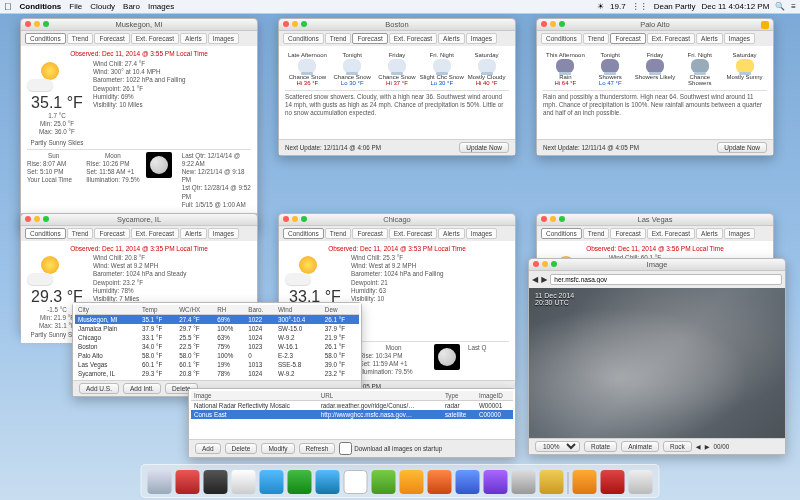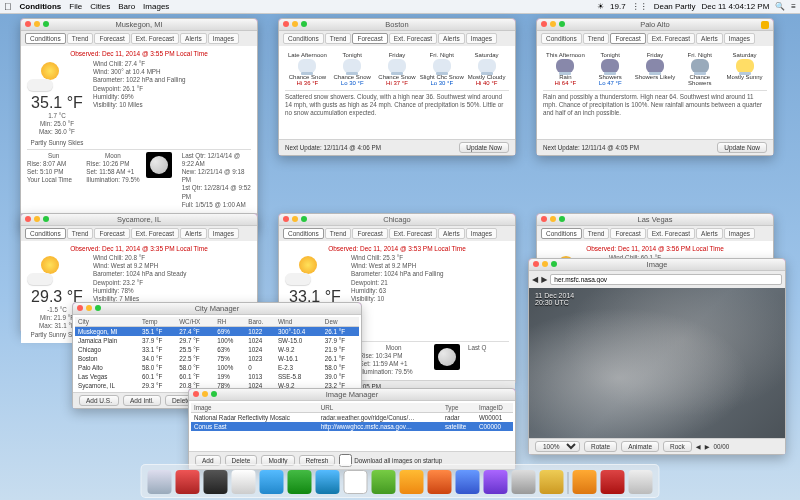--- a/index.html
+++ b/index.html
@@ -45,21 +45,21 @@
   .divider { border-top:1px solid #ddd; margin:2px 0;}
   .yellow-dot { position:absolute; right:4px; top:2px; width:8px;height:8px; background:#f5b400; border-radius:2px; }
 </style>
 </head>
 <body>
 
 <div class="menubar">
   <span class="apple"></span>
   <b>Conditions</b>
   <span>File</span>
-  <span>Cities</span>
+  <span>Cloudy</span>
   <span>Baro</span>
   <span>Images</span>
   <div class="right">
     <span>☀</span>
     <span>19.7</span>
     <span>⋮⋮</span>
     <span>Dean Partly</span>
     <span>Dec 11  4:04:12 PM</span>
     <span>🔍</span>
     <span>≡</span>
@@ -395,28 +395,20 @@
         </div>
       <div class="smalltxt">
           <div>Wind Chill: 60.1 °F</div>
           <div>Wind: South Southeast at 5.8 MPH</div>
         </div>
     </div>
   </div>
 </div>
 
 <div class="win" style="left:72px; top:302px; width:290px;">
-  <div class="titlebar">
-      <div class="traffic">
-        <div class="tl"></div>
-        <div class="tl y"></div>
-        <div class="tl g"></div>
-      </div>
-      <span>City Manager</span>
-    </div>
   <div class="body" style="padding:2px">
     <table class="tbl">
       <thead>
           <tr>
         <th>City</th>
         <th>Temp</th>
         <th>WC/HX</th>
         <th>RH</th>
         <th>Baro.</th>
         <th>Wind</th>
@@ -491,28 +483,20 @@
     </table>
   </div>
   <div class="footer" style="justify-content:flex-start;gap:4px">
     <button class="btn">Add U.S.</button>
     <button class="btn">Add Intl.</button>
     <button class="btn">Delete</button>
   </div>
 </div>
 
 <div class="win" style="left:188px; top:388px; width:328px;">
-  <div class="titlebar">
-      <div class="traffic">
-        <div class="tl"></div>
-        <div class="tl y"></div>
-        <div class="tl g"></div>
-      </div>
-      <span>Image Manager</span>
-    </div>
   <div class="body" style="padding:2px">
     <table class="tbl">
       <thead>
           <tr>
         <th>Image</th>
         <th>URL</th>
         <th>Type</th>
         <th>ImageID</th>
       </tr>
         </thead>

